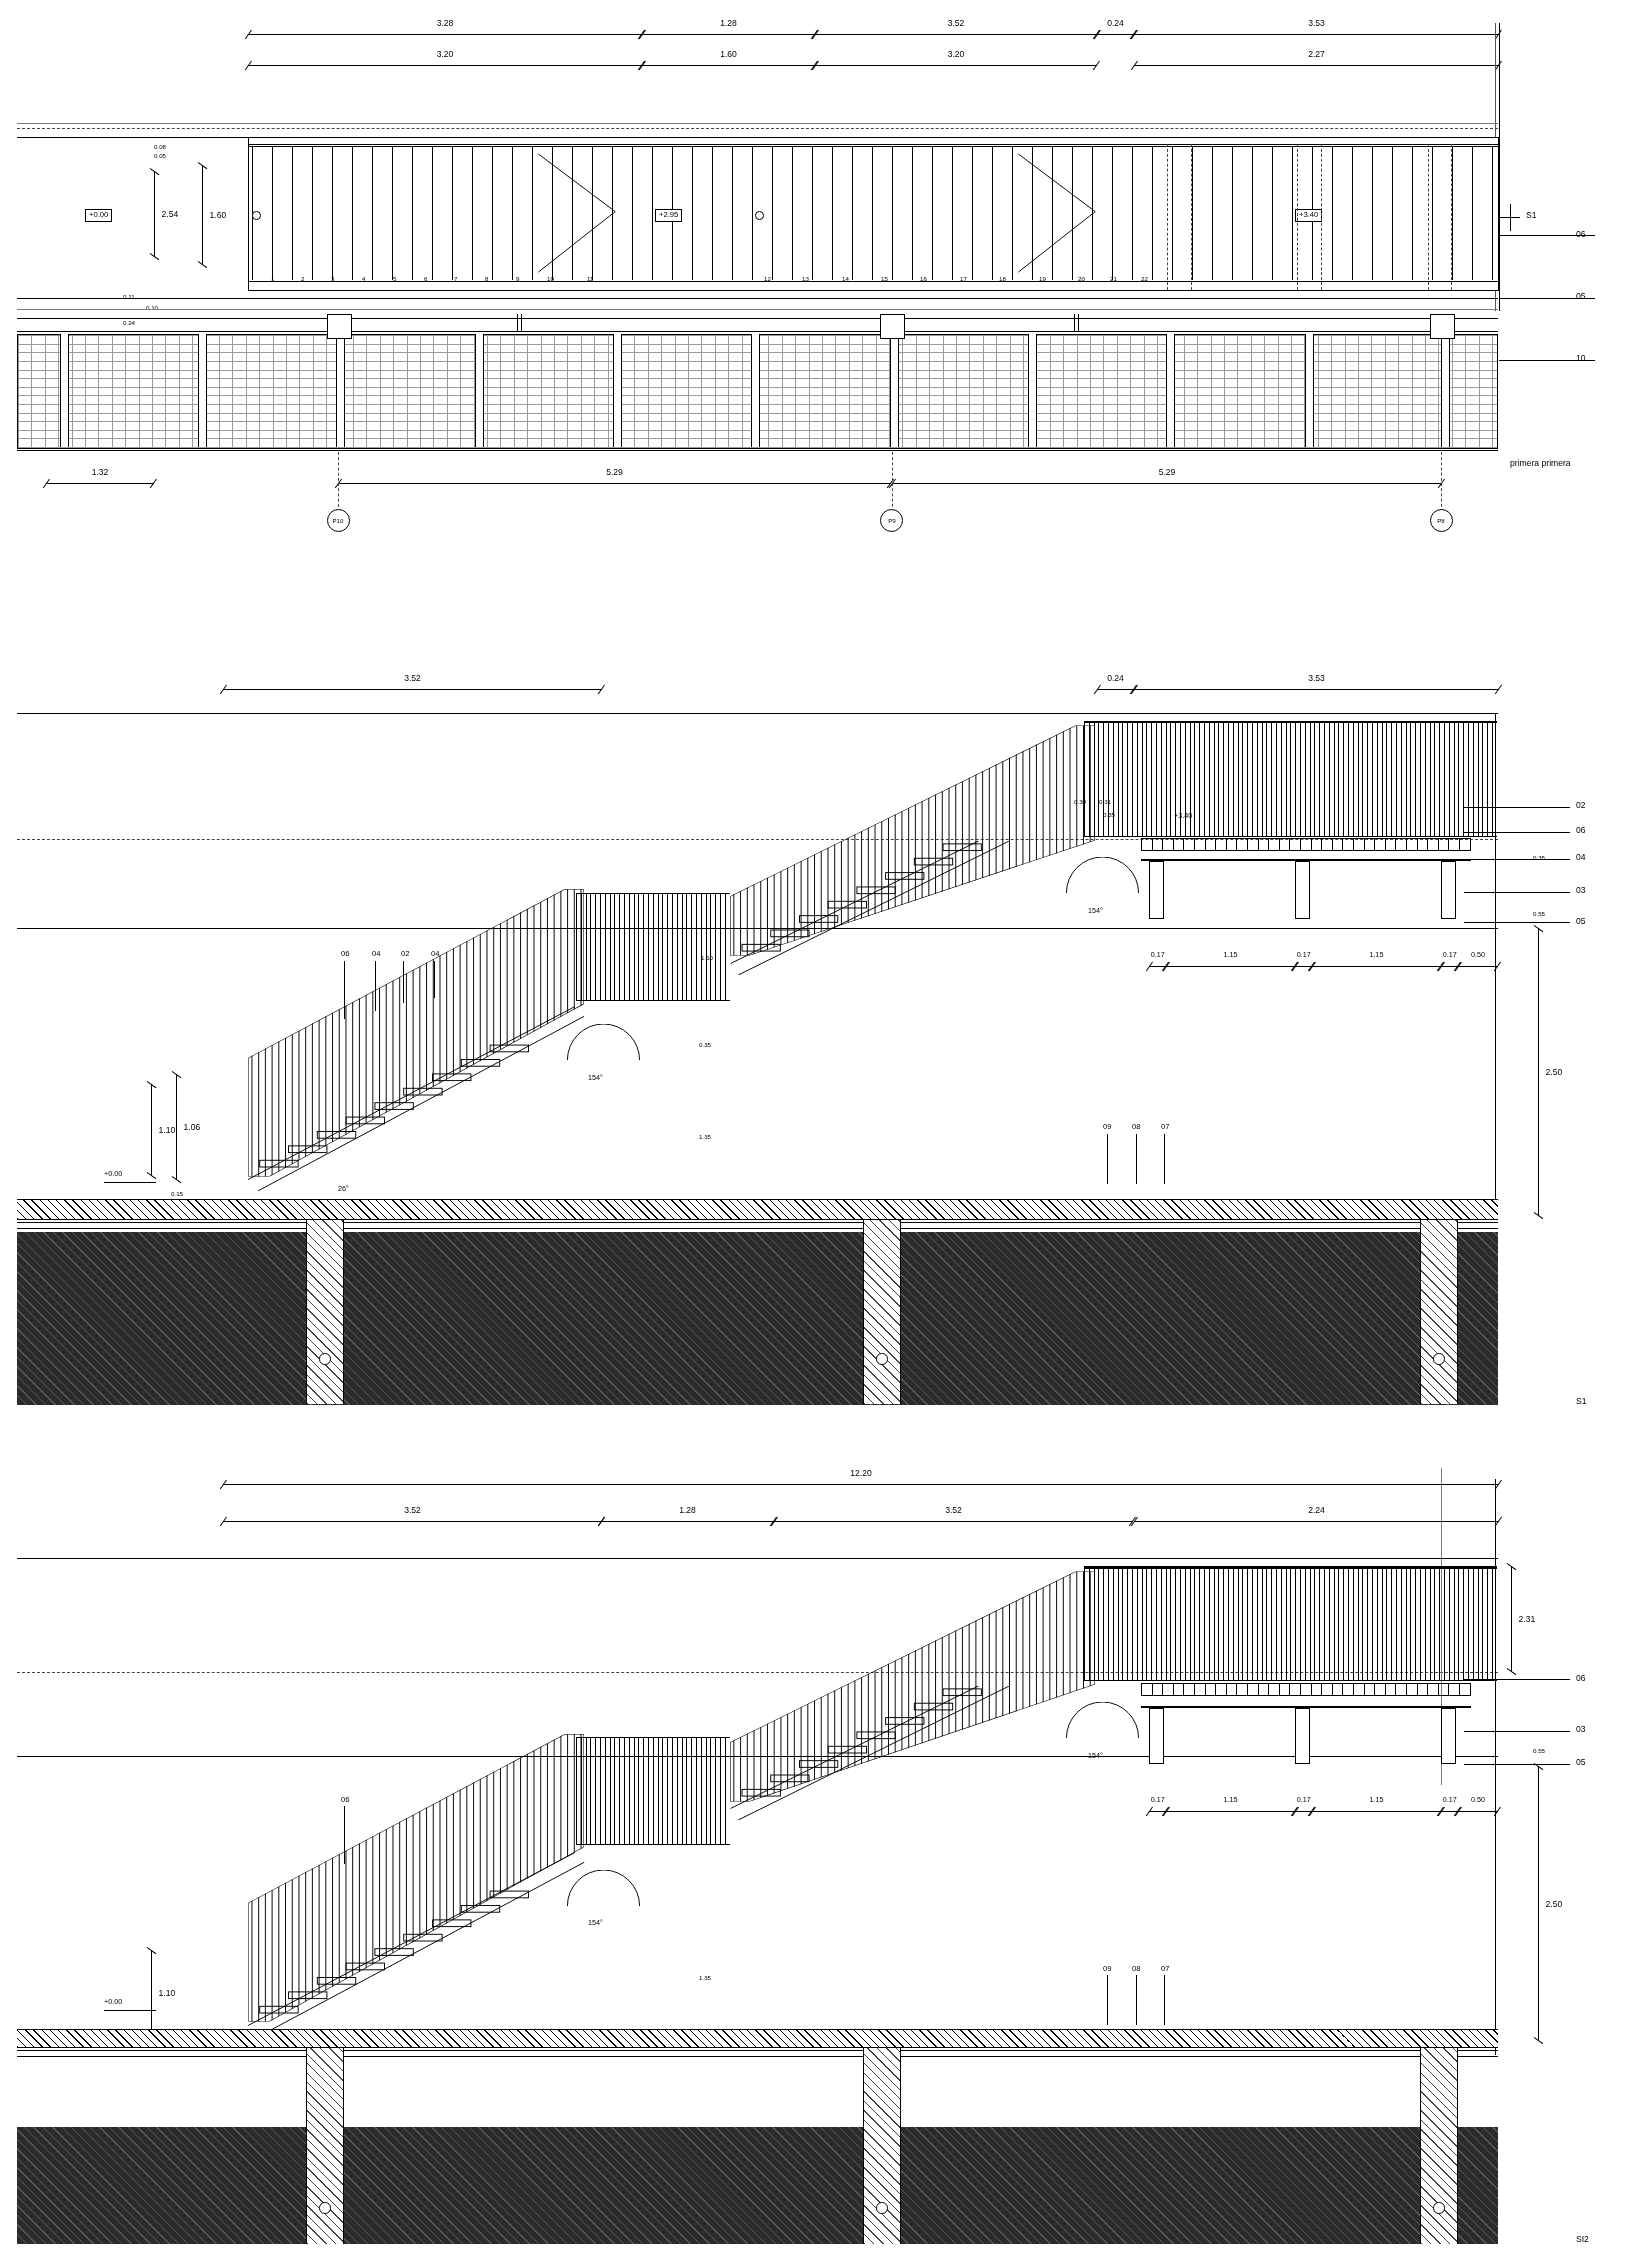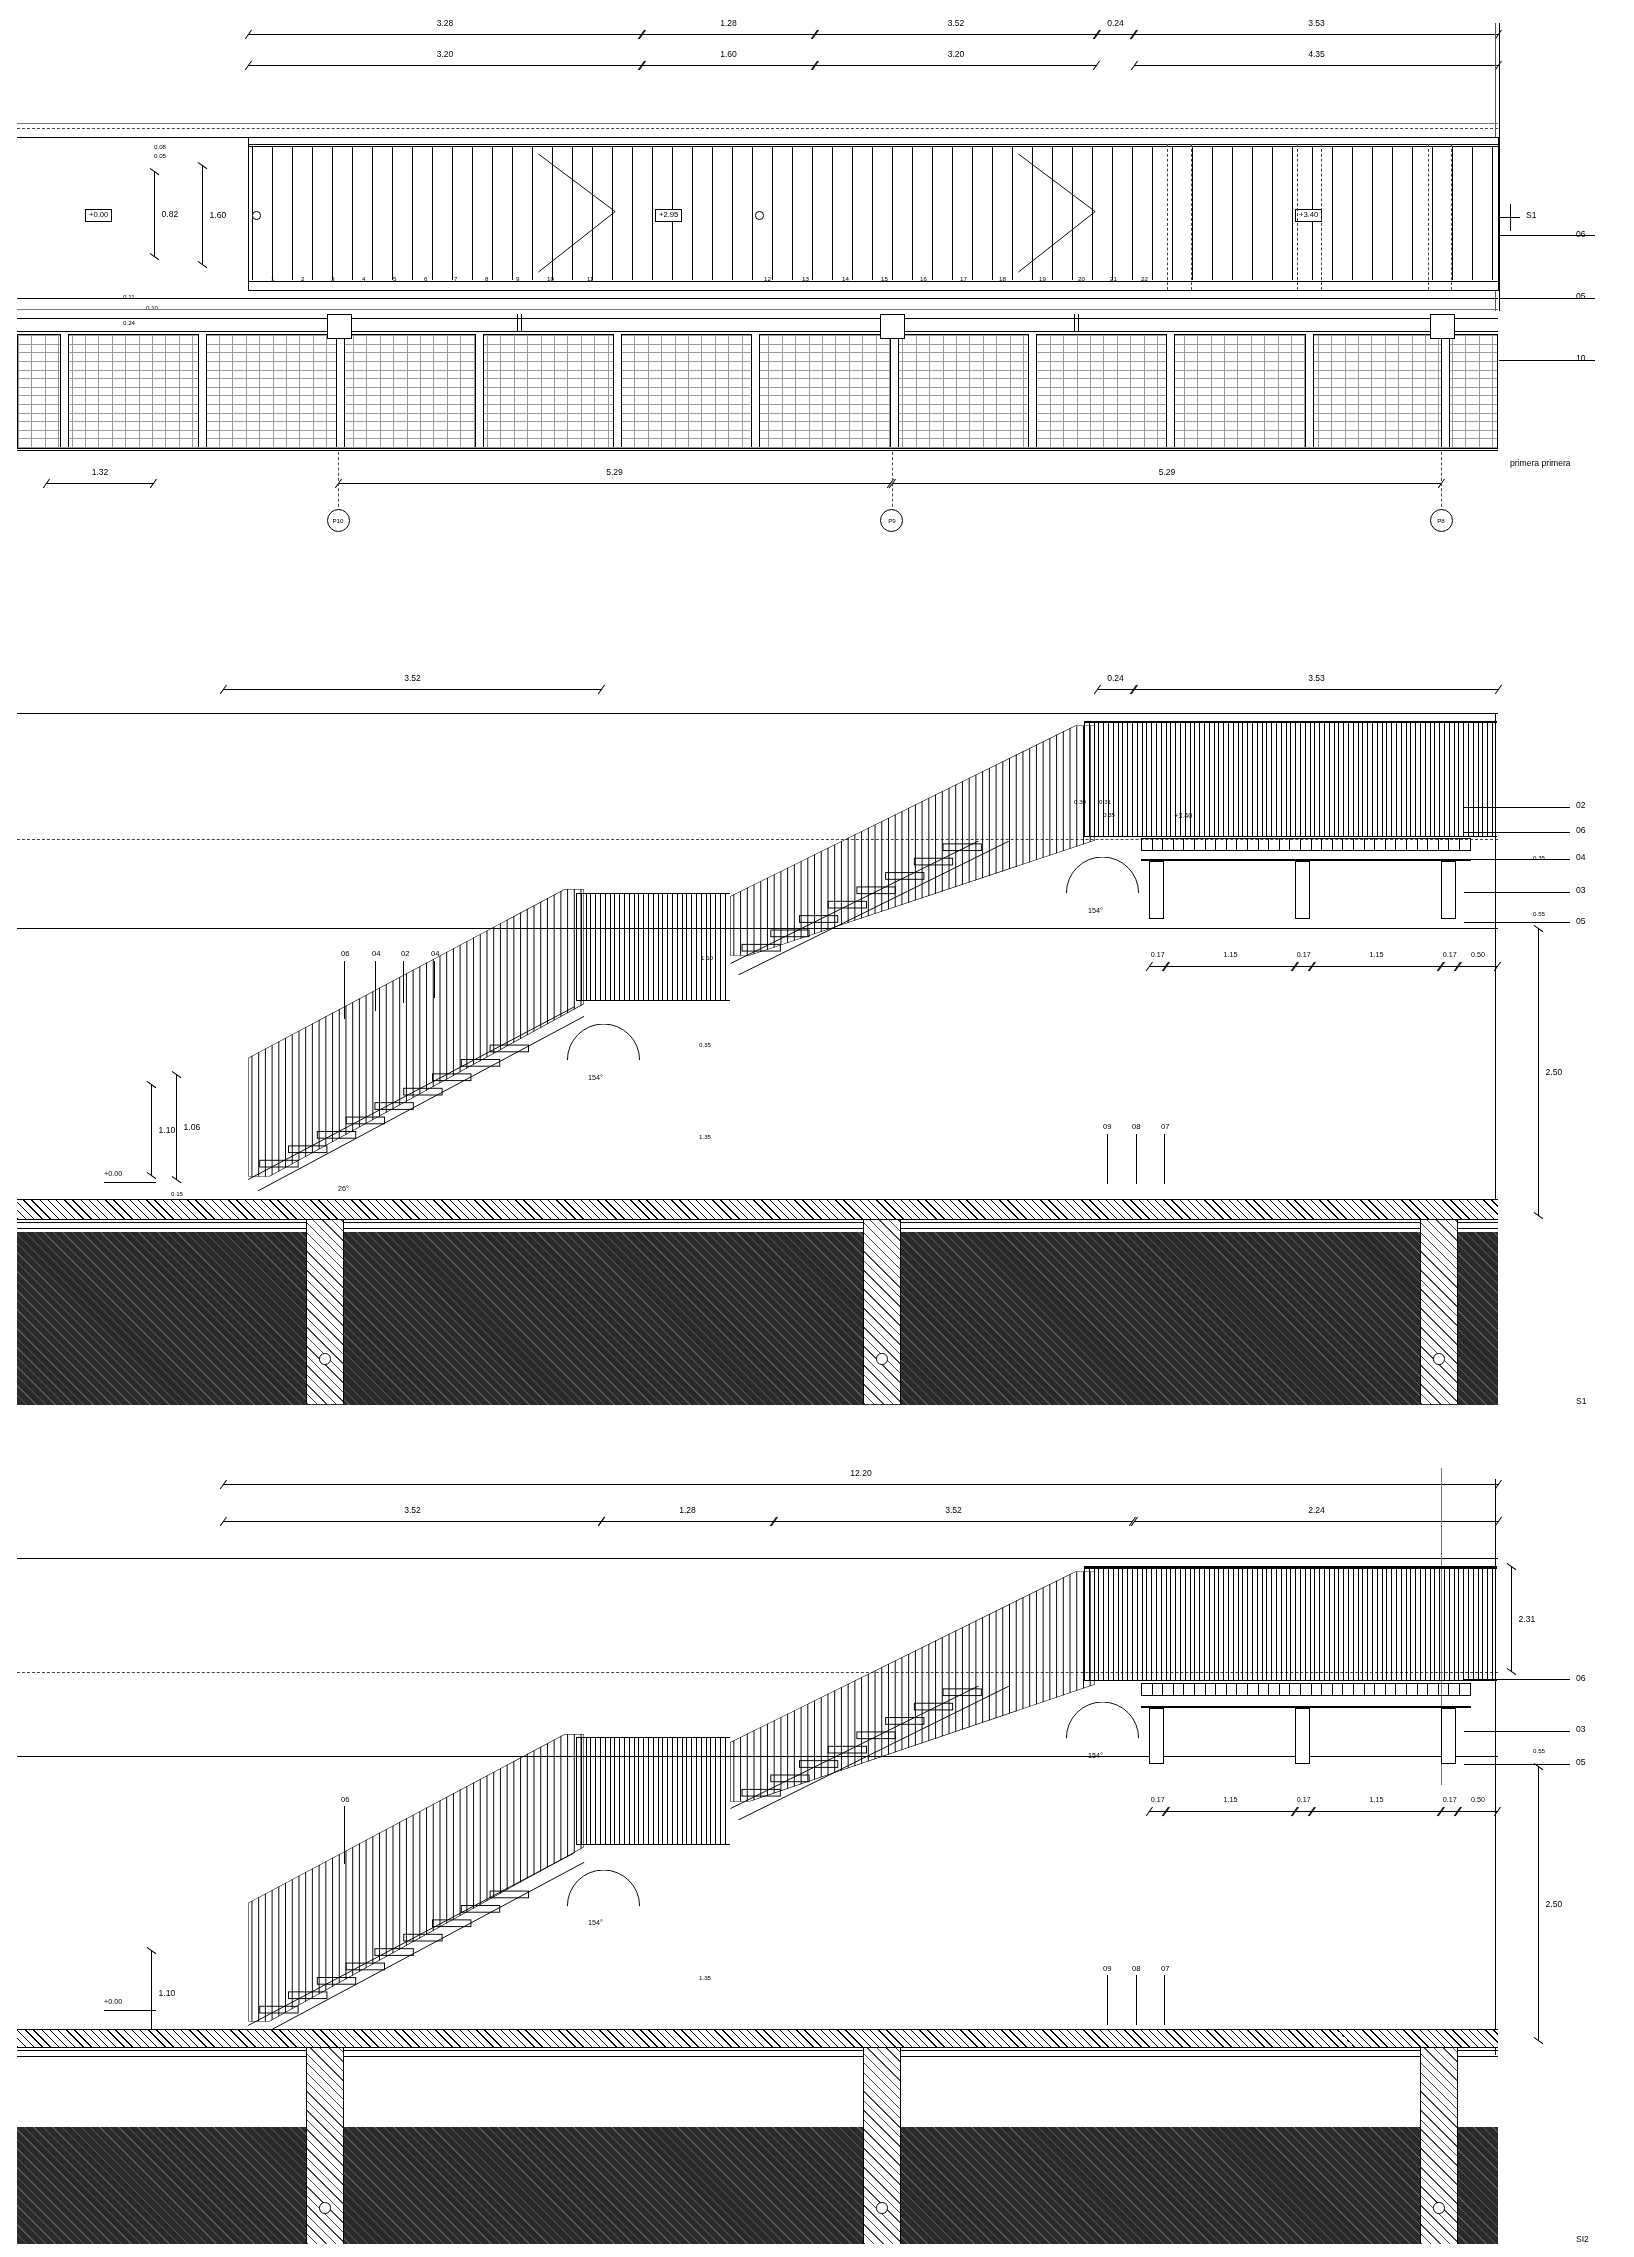--- a/index.html
+++ b/index.html
@@ -146,21 +146,21 @@
     <div class="dim" style="left:815px; top:60px; width:282px;">
       <div class="bar"></div>
         <div class="t l"></div>
         <div class="t r"></div>
       <div class="lbl">3.20</div>
     </div>
     <div class="dim" style="left:1134px; top:60px; width:365px;">
       <div class="bar"></div>
         <div class="t l"></div>
         <div class="t r"></div>
-      <div class="lbl">4.35</div>
+      <div class="lbl">2.27</div>
     </div>
 
     <div class="ln vl" style="left:1499px; top:23px; height:288px;"></div>
     <div class="ln vl" style="left:1495px; top:23px; height:288px; background:#555;"></div>
 
     <div class="ln hl light" style="left:17.3px; top:123px; width:1481px;"></div>
     <div class="dash-h" style="left:17.3px; top:128px; width:1481px;"></div>
     <div class="ln hl" style="left:17.3px; top:137px; width:1481px;"></div>
 
     <div class="box" style="left:248px; top:137px; width:1251px; height:154px; border-width:1px;"></div>
@@ -217,21 +217,21 @@
     <div class="ln hl" style="left:1499px; top:217px; width:21px;"></div>
     <div class="ln vl" style="left:1510px; top:204px; height:27px;"></div>
     <div class="txt" style="left:1526px; top:211px;">S1</div>
 
     <div class="txt xs" style="left:154px; top:144px;">0.08</div>
     <div class="txt xs" style="left:154px; top:153px;">0.05</div>
     <div class="vdim" style="left:149px; top:171px; height:86px;">
       <div class="bar"></div>
         <div class="t t0"></div>
         <div class="t b0"></div>
-      <div class="lbl">0.82</div>
+      <div class="lbl">2.54</div>
     </div>
     <div class="vdim" style="left:197px; top:165px; height:100px;">
       <div class="bar"></div>
         <div class="t t0"></div>
         <div class="t b0"></div>
       <div class="lbl">1.60</div>
     </div>
     <div class="txt xs" style="left:123px; top:294px;">0.11</div>
     <div class="txt xs" style="left:146px; top:305px;">0.10</div>
     <div class="txt xs" style="left:123px; top:320px;">0.24</div>

